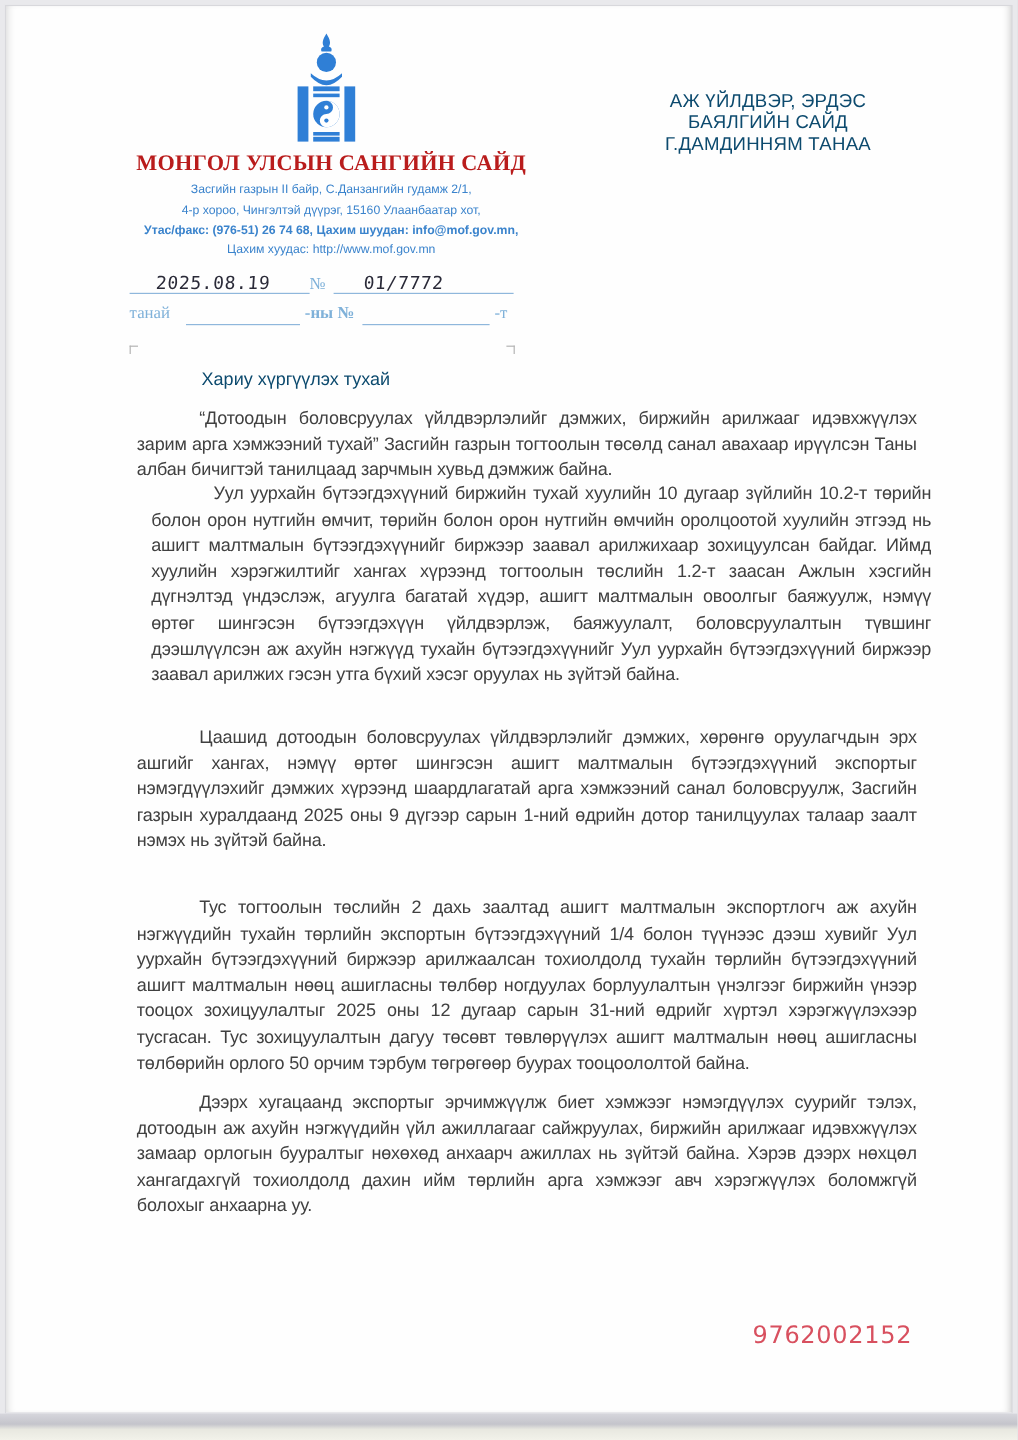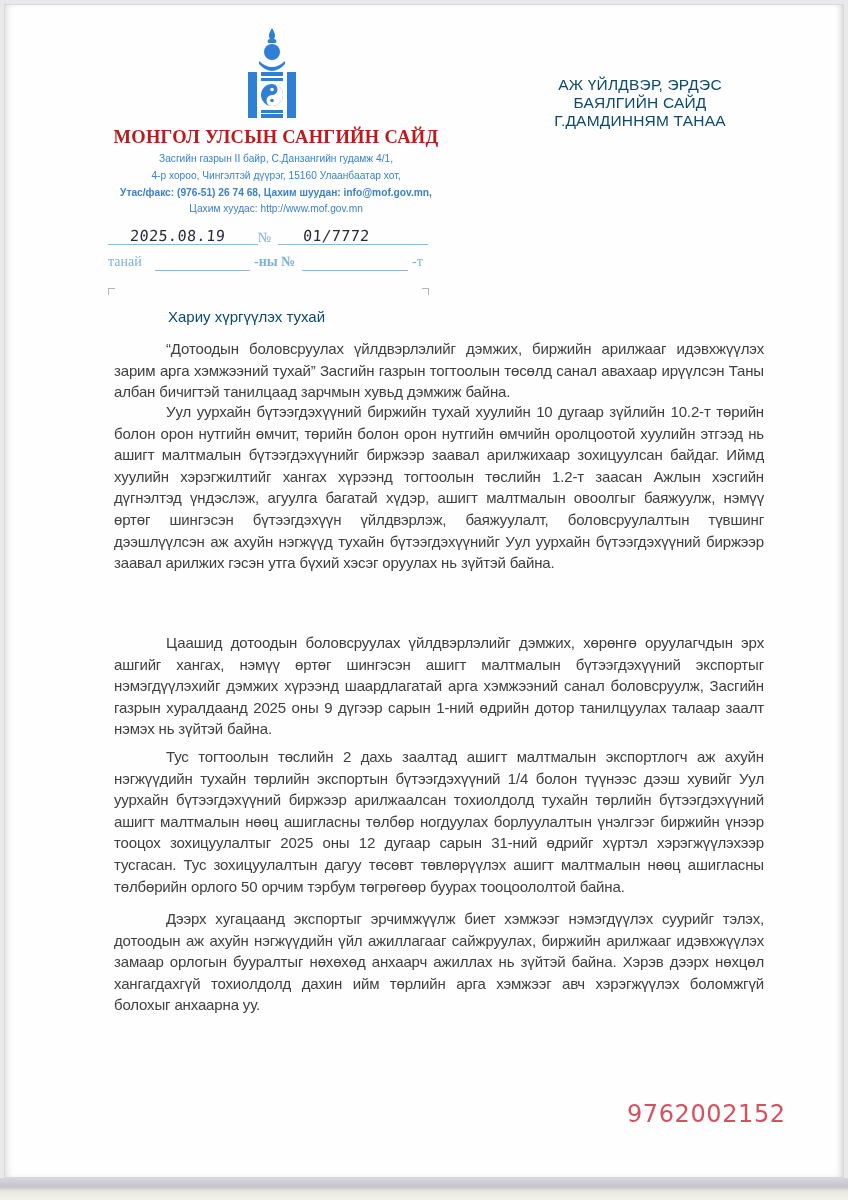--- a/index.html
+++ b/index.html
@@ -51,27 +51,27 @@
     position:absolute; left:168px; top:308px;
     font-size:15px; color:#0c4a6e;
   }
   .body-text {
     position:absolute; left:114px; width:650px;
     font-size:15px; line-height:21.6px; color:#404040;
     text-align:justify; text-indent:52px;
     letter-spacing:-0.15px;
   }
   .p1 { top:338px; }
-  .p2 { top:401px; }
-  .p3 { top:632px; }
+  .p2 { top:401px;margin-left:12px; }
+  .p3 { top:604px; }
   .p4 { top:726px;margin-top:20px; }
   .p5 { top:908px; }
   .serial {
     position:absolute; left:627px; top:1100px;
-    font-family:"DejaVu Sans", sans-serif; font-size:24px; color:#d8505f;
+    font-family:"DejaVu Sans", sans-serif; font-size:20px; color:#d8505f;
     letter-spacing:0.6px;
   }
 </style>
 </head>
 <body>
 
 <div class="scan-frame"></div>
 <div class="page"></div>
 <div class="bottom-band"></div>
 
@@ -87,21 +87,21 @@
     <rect x="17" y="52" width="22" height="3"></rect>
     <rect x="17" y="84" width="22" height="3"></rect>
     <circle cx="28" cy="69" r="11"></circle>
   </g>
   <path d="M28 58 A5.5 5.5 0 0 1 28 69 A5.5 5.5 0 0 0 28 80 A11 11 0 0 0 28 58Z" fill="#fff"></path>
   <circle cx="28" cy="63.5" r="1.8" fill="#fff"></circle>
   <circle cx="28" cy="74.5" r="1.8" fill="#2f7fd6"></circle>
 </svg>
 
 <div class="org-name">МОНГОЛ УЛСЫН САНГИЙН САЙД</div>
-<div class="addr addr1">Засгийн газрын II байр, С.Данзангийн гудамж 4/1,</div>
+<div class="addr addr1">Засгийн газрын II байр, С.Данзангийн гудамж 2/1,</div>
 <div class="addr addr2">4-р хороо, Чингэлтэй дүүрэг, 15160 Улаанбаатар хот,</div>
 <div class="addr addr3">Утас/факс: (976-51) 26 74 68, Цахим шуудан: info@mof.gov.mn,</div>
 <div class="addr addr4">Цахим хуудас: http://www.mof.gov.mn</div>
 
 <div class="recipient">
   <div>АЖ ҮЙЛДВЭР, ЭРДЭС</div>
   <div>БАЯЛГИЙН САЙД</div>
   <div>Г.ДАМДИННЯМ ТАНАА</div>
 </div>
 

